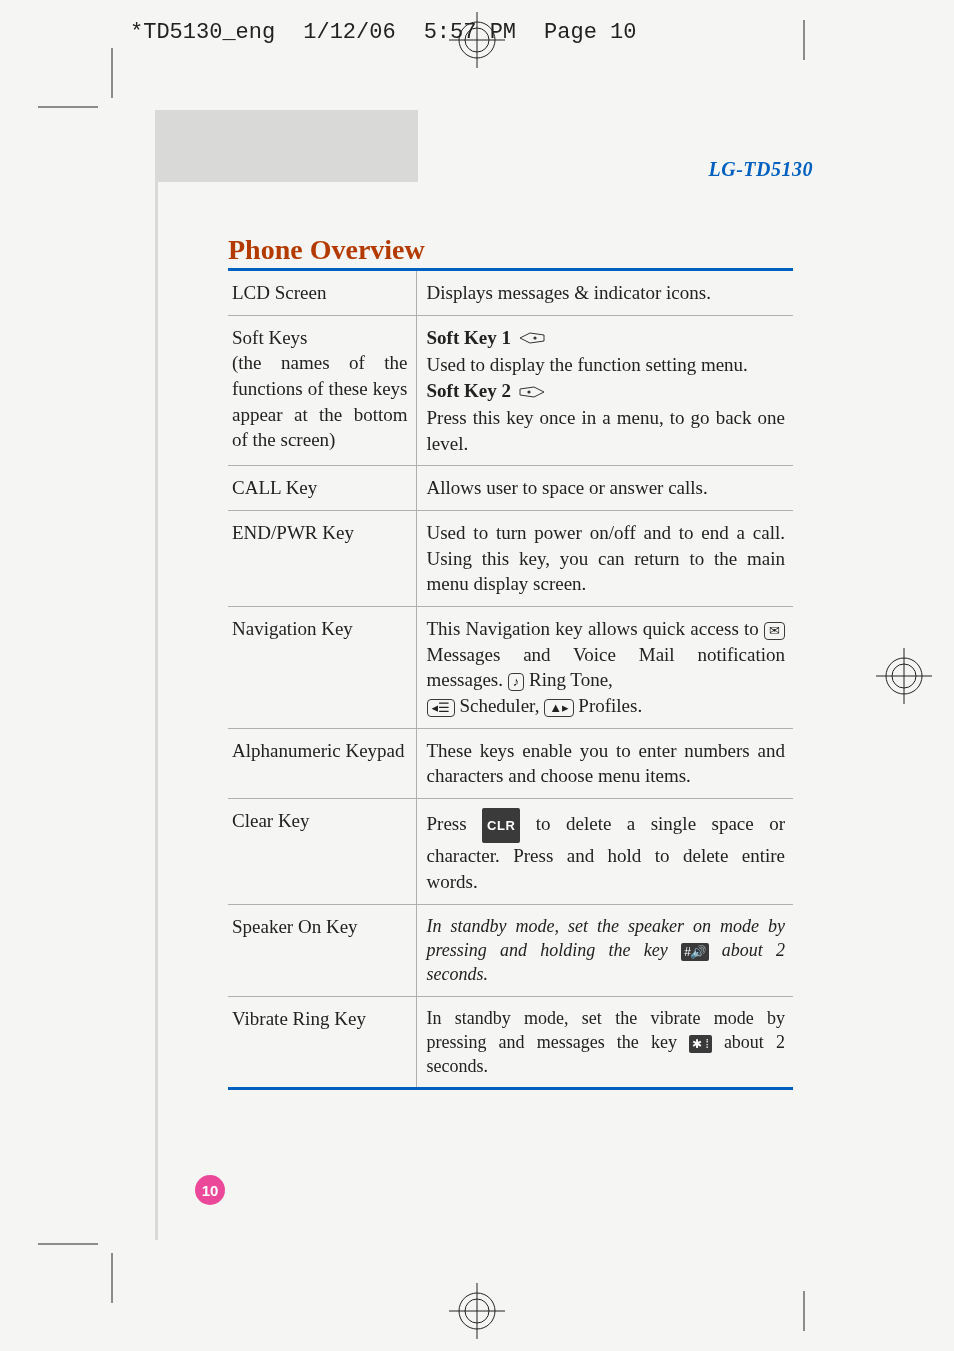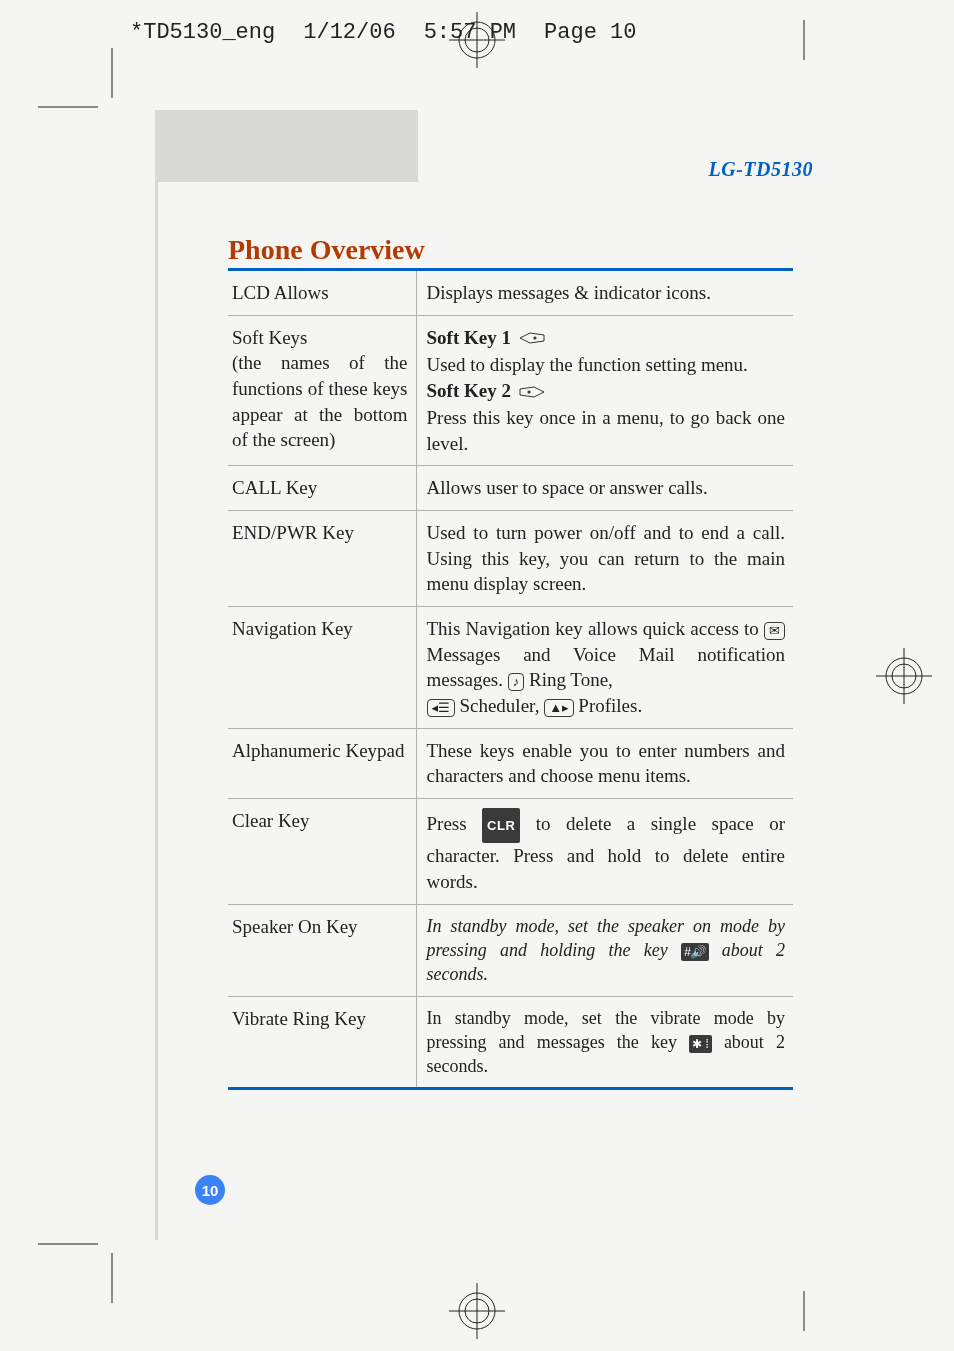--- a/index.html
+++ b/index.html
@@ -137,21 +137,21 @@
     border-radius: 4px;
     font-size: 13px;
     padding: 0 4px;
     vertical-align: middle;
     line-height: 16px;
   }
   .page-number {
     position: absolute;
     bottom: 35px;
     left: 37px;
-    background: #3b82f6;
+    background: #ec4899;
     color: #fff;
     border-radius: 50%;
     width: 30px;
     height: 30px;
     display: flex;
     align-items: center;
     justify-content: center;
     font-size: 15px;
     font-weight: bold;
     font-family: Arial, sans-serif;
@@ -207,21 +207,21 @@
 
 <div class="page-inner">
   <div class="tab-block"></div>
   <div class="model-label">LG-TD5130</div>
   <div class="section-title">Phone Overview</div>
 
   <table class="content-table">
 
     <tbody>
         <tr>
-      <td>LCD Allows</td>
+      <td>LCD Screen</td>
       <td>Displays messages &amp; indicator icons.</td>
     </tr>
 
     <tr>
       <td style="white-space:pre-line;text-align:justify;">Soft Keys
 (the names of the functions of these keys appear at the bottom of the screen)</td>
       <td>
         <span class="bold">Soft Key 1</span>
         <span class="icon-box">
           <svg width="28" height="14">

